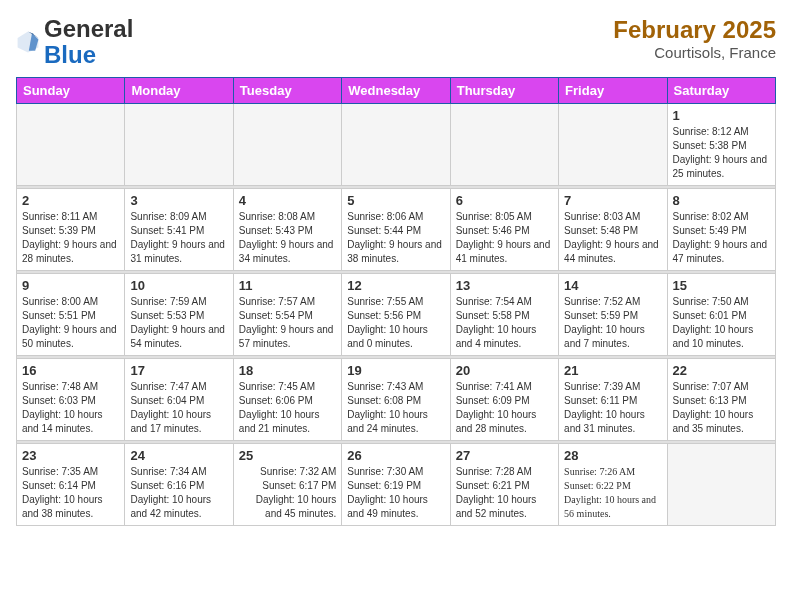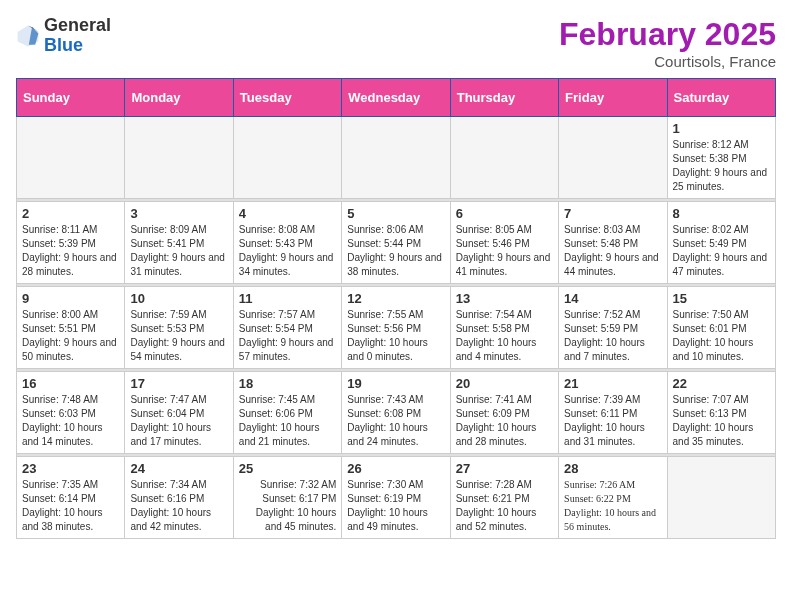--- a/index.html
+++ b/index.html
@@ -15,52 +15,52 @@
       justify-content: space-between;
       align-items: flex-start;
       margin-bottom: 8px;
     }
     .logo {
       display: flex;
       align-items: center;
       gap: 4px;
     }
     .logo-text {
-      font-size: 18px;
+      font-size: 24px;
       font-weight: bold;
       line-height: 1.1;
     }
     .logo-general { color: #333; }
     .logo-blue { color: #1a6abf; }
     .logo-icon {
       width: 24px;
       height: 24px;
     }
     .title-block {
       text-align: right;
     }
     .month-title {
-      font-size: 32px;
+      font-size: 24px;
       font-weight: bold;
-      color: #a21caf;
+      color: #a16207;
     }
     .location {
       font-size: 15px;
       color: #555;
     }
     .calendar {
       width: 100%;
       border-collapse: collapse;
       border: 1px solid #ccc;
     }
     .calendar th {
-      background: #ec4899;
+      background: #d946ef;
       color: #fff;
       text-align: left;
-      padding: 11px 6px;
+      padding: 5px 6px;
       font-size: 13px;
       font-weight: bold;
       border: 1px solid #1e5aaa;
     }
     .calendar td {
       vertical-align: top;
       border: 1px solid #ccc;
       padding: 4px 5px;
       width: 108px;
       min-height: 90px;

